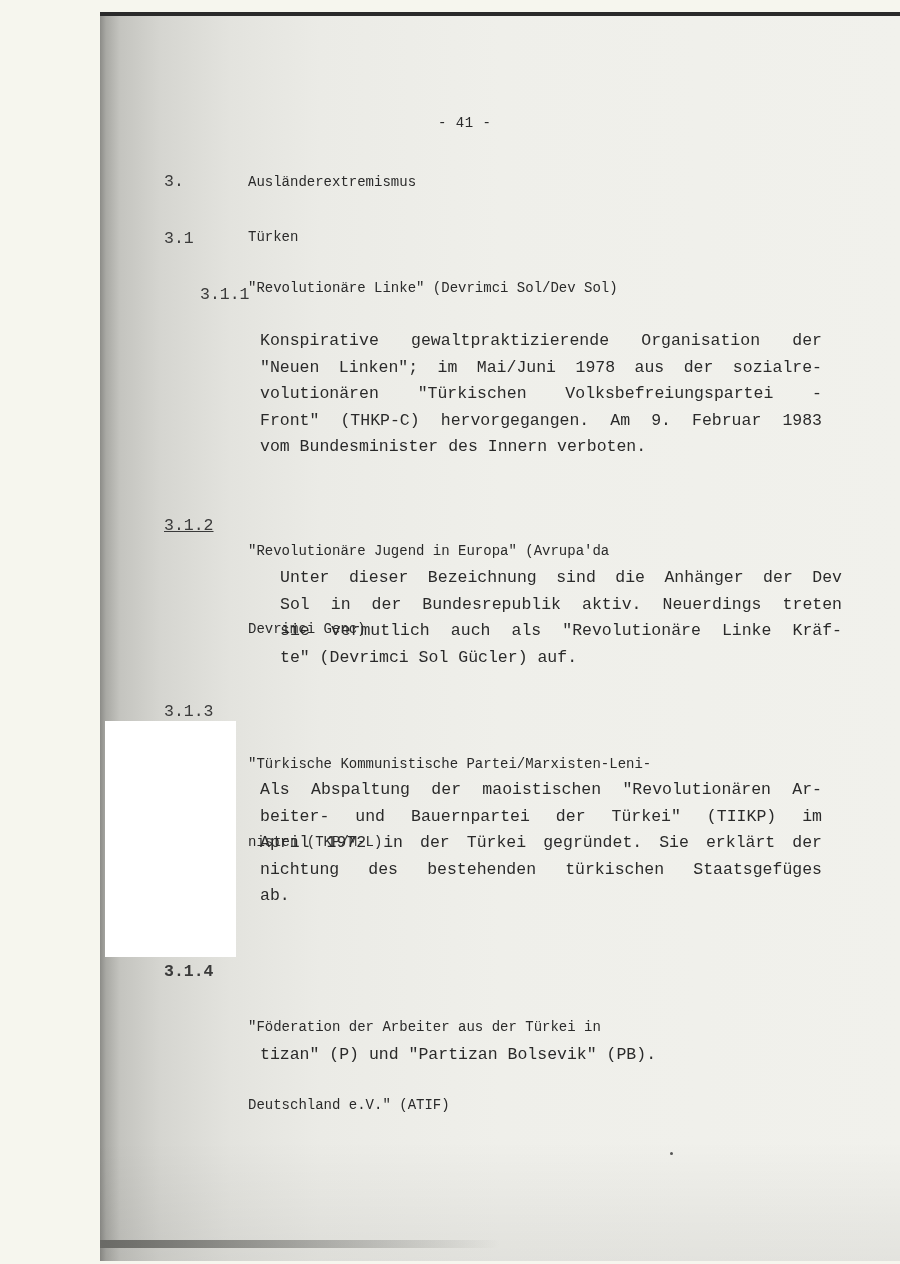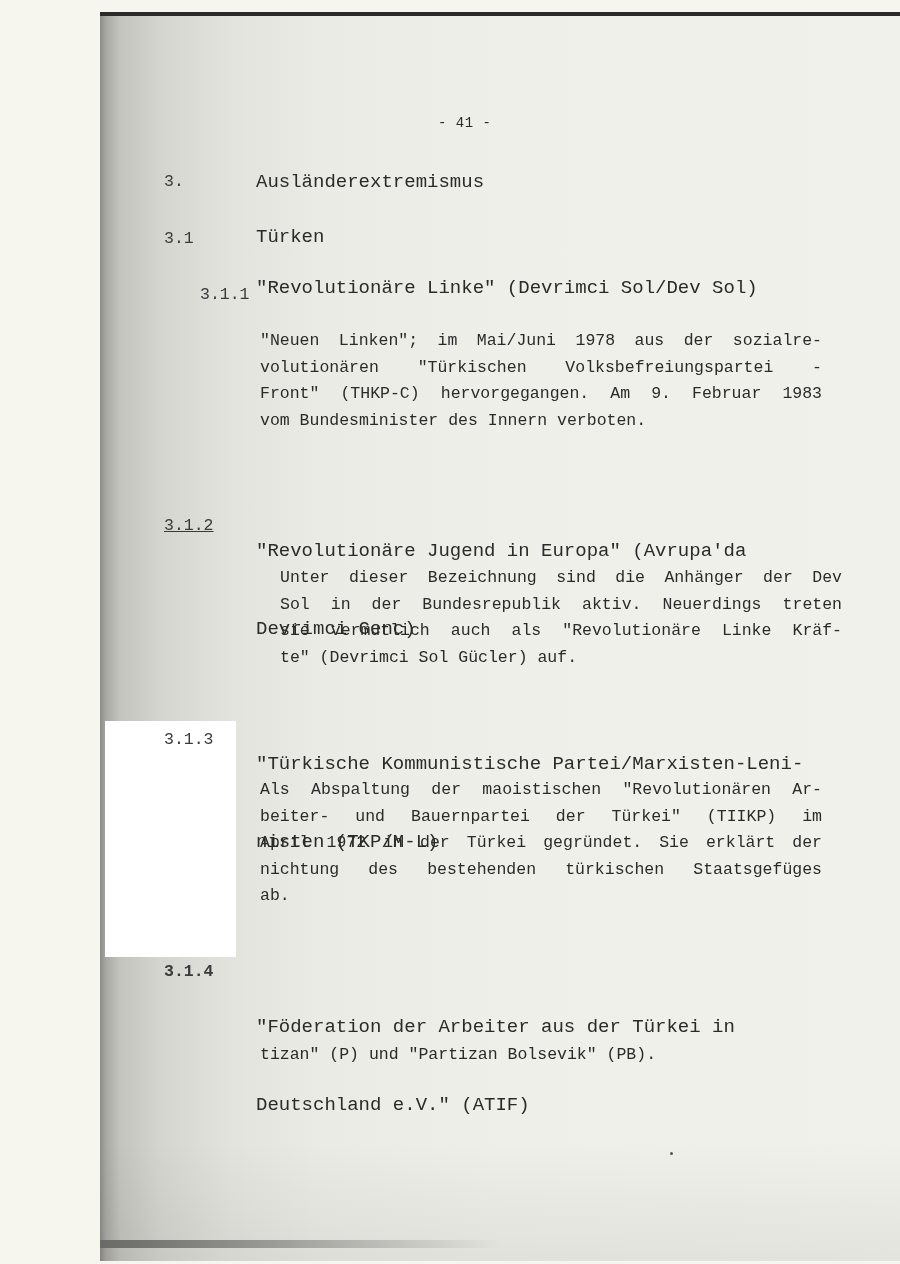--- a/index.html
+++ b/index.html
@@ -59,22 +59,22 @@
     }
     .sec-num {
       position: absolute;
       left: 164px;
       font-size: 16.5px;
       color: #3a3a3a;
       white-space: pre;
     }
     .sec-title {
       position: absolute;
-      left: 256px;
-      font-size: 19px;
+      left: 248px;
+      font-size: 14px;
       color: #2a2a2a;
       line-height: 26px;
       white-space: pre;
     }
     .para {
       position: absolute;
       left: 260px;
       width: 562px;
       font-size: 16.5px;
       color: #2a2a2a;
@@ -108,39 +108,40 @@
 
 <div class="sec-num" style="top:172px;">3.</div>
 <div class="sec-title" style="top:169px;">Ausländerextremismus</div>
 
 <div class="sec-num" style="top:229px;">3.1</div>
 <div class="sec-title" style="top:224px;">Türken</div>
 
 <div class="sec-num" style="top:285px;margin-left:36px;">3.1.1</div>
 <div class="sec-title" style="top:275px;">"Revolutionäre Linke" (Devrimci Sol/Dev Sol)</div>
 <div class="para" style="top:328px;">
+  <span class="line">Konspirative gewaltpraktizierende Organisation der</span>
   <span class="line">"Neuen Linken"; im Mai/Juni 1978 aus der sozialre-</span>
   <span class="line">volutionären "Türkischen Volksbefreiungspartei -</span>
   <span class="line">Front" (THKP-C) hervorgegangen. Am 9. Februar 1983</span>
   <span class="line last">vom Bundesminister des Innern verboten.</span>
 </div>
 
 <div class="sec-num" style="top:516px;text-decoration:underline;">3.1.2</div>
 <div class="sec-title" style="top:486px;">
   <div>"Revolutionäre Jugend in Europa" (Avrupa'da</div>
   <div>Devrimci Genc)</div>
 </div>
 <div class="para" style="top:565px;margin-left:20px;">
   <span class="line">Unter dieser Bezeichnung sind die Anhänger der Dev</span>
   <span class="line">Sol in der Bundesrepublik aktiv. Neuerdings treten</span>
   <span class="line">sie vermutlich auch als "Revolutionäre Linke Kräf-</span>
   <span class="line last">te" (Devrimci Sol Gücler) auf.</span>
 </div>
 
-<div class="sec-num" style="top:730px;">3.1.3</div>
+<div class="sec-num" style="top:702px;">3.1.3</div>
 <div class="sec-title" style="top:699px;">
   <div>"Türkische Kommunistische Partei/Marxisten-Leni-</div>
   <div>nisten (TKP/M-L)</div>
 </div>
 <div class="para" style="top:777px;">
   <span class="line">Als Abspaltung der maoistischen "Revolutionären Ar-</span>
   <span class="line">beiter- und Bauernpartei der Türkei" (TIIKP) im</span>
   <span class="line">April 1972 in der Türkei gegründet. Sie erklärt der</span>
   <span class="line">nichtung des bestehenden türkischen Staatsgefüges</span>
   <span class="line last">ab.</span>

